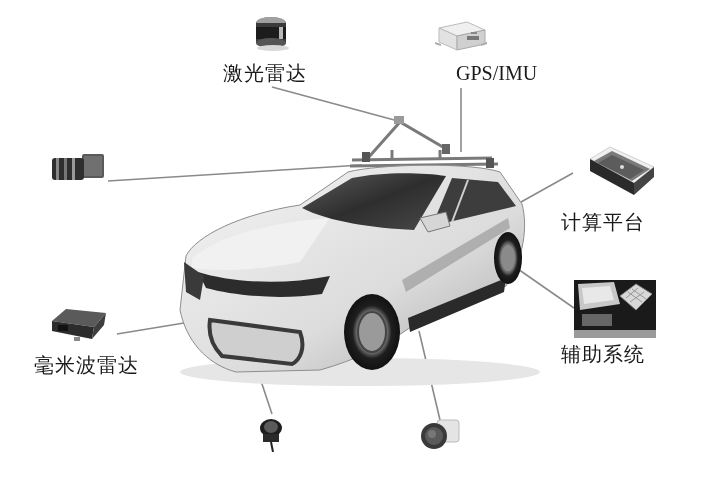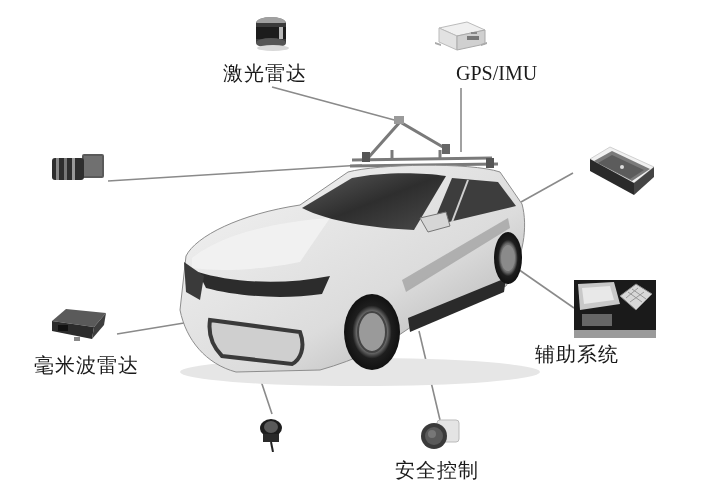--- a/index.html
+++ b/index.html
@@ -164,17 +164,17 @@
 
   <svg class="comp" style="left:419px;top:416px;width:44px;height:36px" viewBox="0 0 44 36">
     <rect x="18" y="4" width="22" height="22" fill="#e4e4e4" stroke="#bbb" rx="3"></rect>
     <circle cx="15" cy="20" r="13" fill="#3a3a3a"></circle>
     <circle cx="15" cy="20" r="9" fill="#5a5a5a"></circle>
     <circle cx="13" cy="18" r="4" fill="#777"></circle>
   </svg>
 
   <div class="lbl" style="left:223px;top:60px;">激光雷达</div>
   <div class="lbl latin" style="left:412px;top:62px;margin-left:44px;">GPS/IMU</div>
-  <div class="lbl" style="left:535px;top:341px;">辅助系统</div>
+  <div class="lbl" style="left:561px;top:209px;">计算平台</div>
+  <div class="lbl" style="left:561px;top:341px;">辅助系统</div>
   <div class="lbl" style="left:34px;top:352px;">毫米波雷达</div>
-  <div class="lbl" style="left:395px;top:457px;">安全控制</div>
 
 </div>
 
 </body></html>

